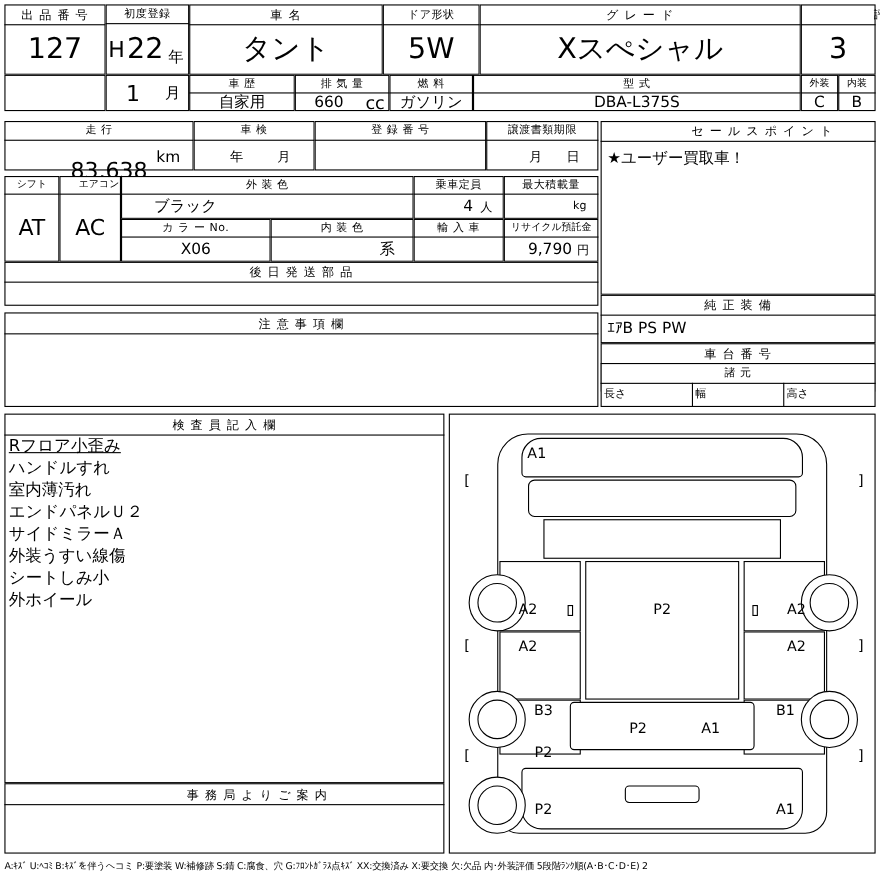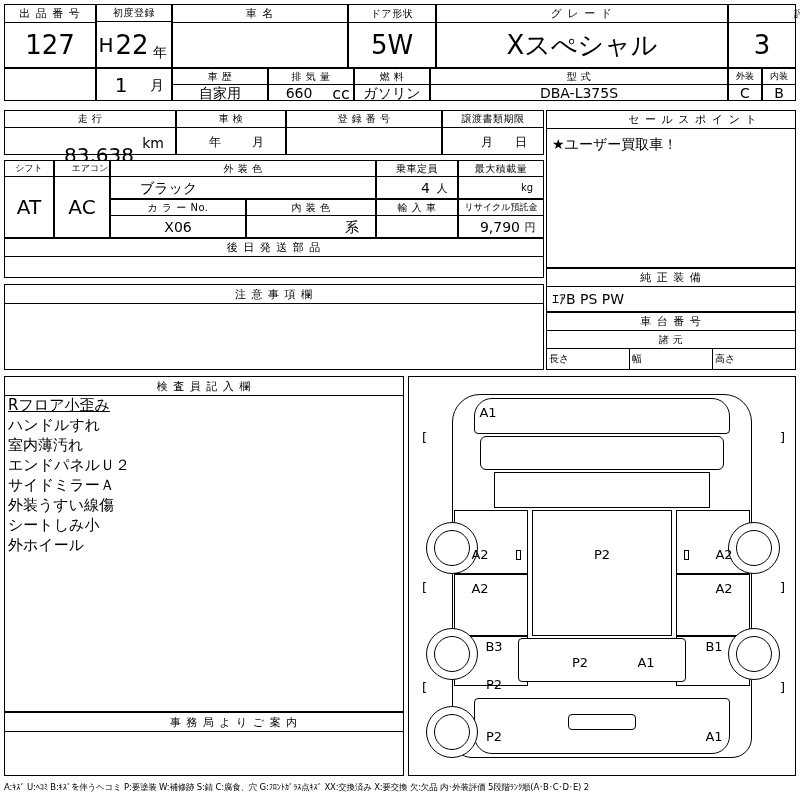--- a/index.html
+++ b/index.html
@@ -86,20 +86,21 @@
   <div class="lbl val-lg" style="left:111px;top:26px;width:42px;height:38px;">22</div>
   <div class="lbl val-sm" style="left:150px;top:42px;width:20px;height:20px;">年</div>
 
   <div class="bx" style="left:96px;top:68px;width:76px;height:33px;"></div>
   <div class="lbl val-md" style="left:96px;top:70px;width:50px;height:29px;">1</div>
   <div class="lbl val-sm" style="left:146px;top:72px;width:22px;height:26px;">月</div>
 
   <div class="bx" style="left:172px;top:4px;width:176px;height:64px;"></div>
   <div class="lbl hdr" style="left:172px;top:5px;width:176px;height:17px;">車 名</div>
   <div class="line hline" style="left:172px;top:22px;width:176px;"></div>
+  <div class="lbl val-lg" style="left:172px;top:24px;width:176px;height:42px;">タント</div>
 
   <div class="bx" style="left:348px;top:4px;width:88px;height:64px;"></div>
   <div class="lbl hdr-sm" style="left:348px;top:5px;width:88px;height:17px;">ドア形状</div>
   <div class="line hline" style="left:348px;top:22px;width:88px;"></div>
   <div class="lbl val-lg" style="left:348px;top:24px;width:88px;height:42px;">5W</div>
 
   <div class="bx" style="left:436px;top:4px;width:292px;height:64px;"></div>
   <div class="lbl hdr" style="left:436px;top:5px;width:292px;height:17px;">グ レ ー ド</div>
   <div class="line hline" style="left:436px;top:22px;width:292px;"></div>
   <div class="lbl val-lg" style="left:436px;top:24px;width:292px;height:42px;">Xスぺシャル</div>

